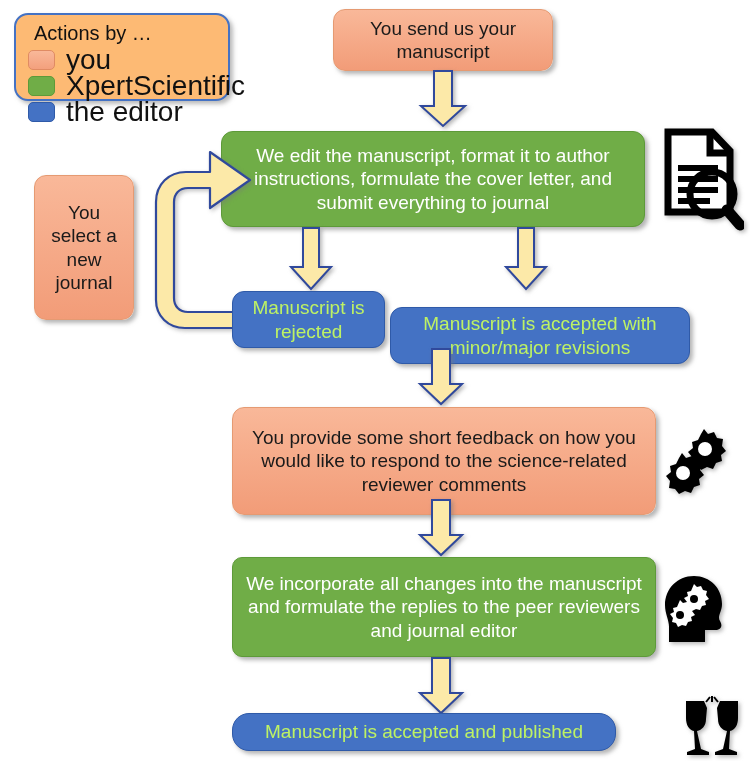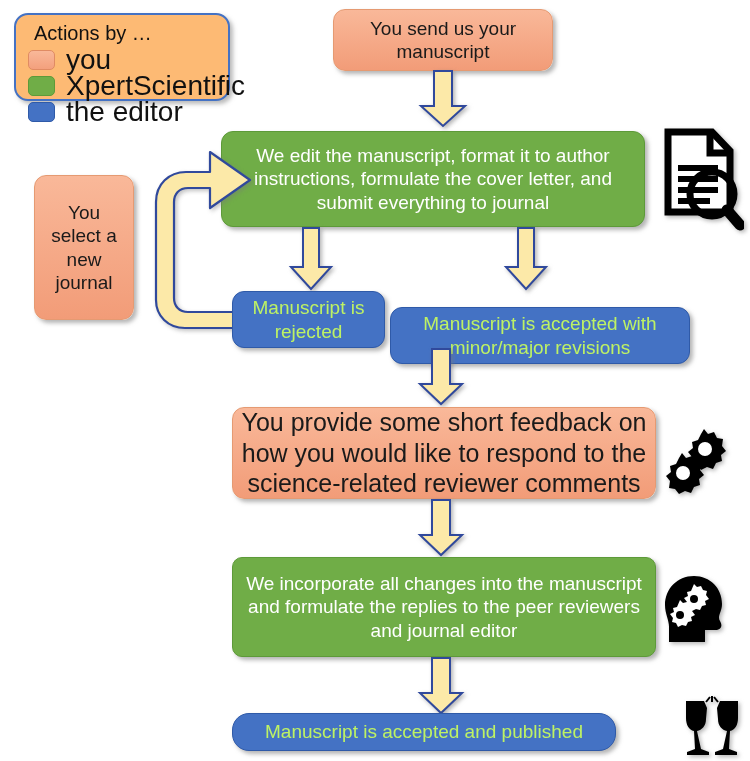--- a/index.html
+++ b/index.html
@@ -168,21 +168,21 @@
   </div>
 
   <div class="box box-blue" style="left:390px; top:291px; width:300px; height:57px; font-size:19px;margin-top:16px;">
     <span class="txt">Manuscript is accepted with minor/major revisions</span>
   </div>
 
   <svg class="arrow-down" style="left:417px; top:348px;" width="48" height="58" viewBox="0 0 48 58">
     <path d="M15 1 H33 V36 H45 L24 56 L3 36 H15 Z" fill="#fce9a8" stroke="#30499c" stroke-width="2"></path>
   </svg>
 
-  <div class="box box-orange" style="left:232px; top:407px; width:424px; height:92px; font-size:25px;">
+  <div class="box box-orange" style="left:232px; top:407px; width:424px; height:108px; font-size:19px;">
     <span class="txt">You provide some short feedback on how you would like to respond to the science-related reviewer comments</span>
   </div>
 
   <svg class="icon" style="left:660px; top:425px;" width="70" height="70" viewBox="0 0 70 70">
     <g fill="#000000">
       <path d="M44 4 l4 5 6 -2 3 6 6 1 -1 7 4 5 -5 4 1 6 -6 2 -3 6 -6 -2 -6 3 -4 -5 -6 -1 1 -7 -4 -5 5 -4 -1 -6 6 -2 3 -6 z"></path>
       <circle cx="45" cy="24" r="7" fill="#ffffff"></circle>
       <path d="M22 28 l4 5 6 -2 3 6 6 1 -1 7 4 5 -5 4 1 6 -6 2 -3 6 -6 -2 -6 3 -4 -5 -6 -1 1 -7 -4 -5 5 -4 -1 -6 6 -2 3 -6 z"></path>
       <circle cx="23" cy="48" r="7" fill="#ffffff"></circle>
     </g>

